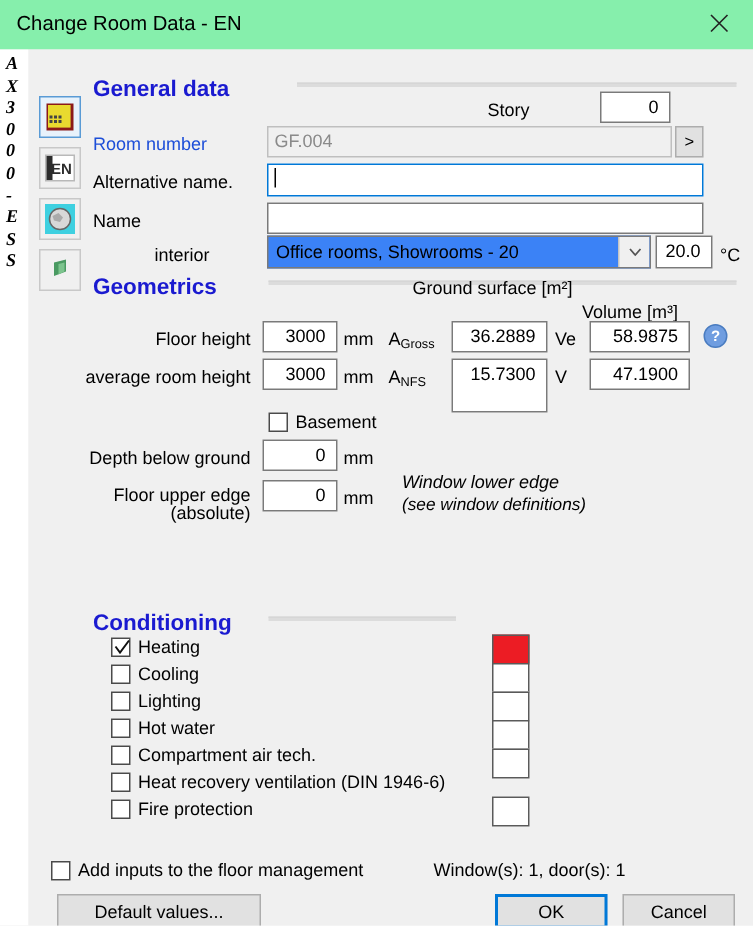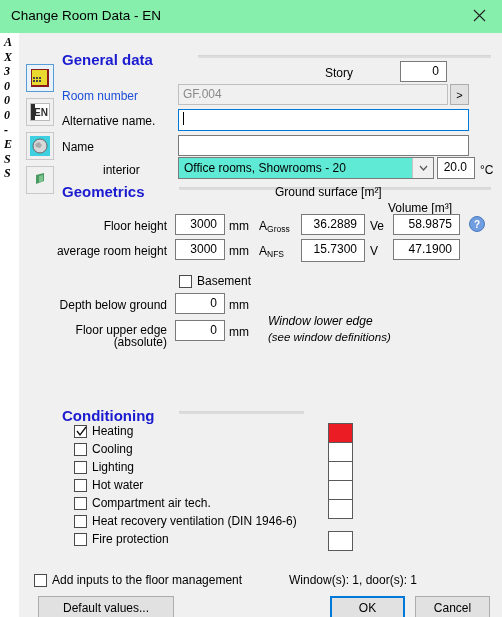--- a/index.html
+++ b/index.html
@@ -125,21 +125,21 @@
     font-size: 11px;
     display: flex; align-items: center; justify-content: center;
     cursor: default;
   }
 
   
   .combo {
     position: absolute;
     box-sizing: border-box;
     border: 1px solid #7a7a7a;
-    background: #5eead4;
+    background: #3b82f6;
     font-size: 12px;
     padding-left: 5px;
     line-height: 20px;
     white-space: nowrap;
     overflow: hidden;
   }
   .combo.disabled { background: #e4e4e4; color: #2b2b6b; border: 1px solid #adadad; }
   .combo-arrow {
     position: absolute; right: 0; top: 0;
     width: 21px; height: 100%;
@@ -306,21 +306,21 @@
     <div class="lbl" style="left:240px; top:186px;"><span>A</span><span style="font-size:8.5px; vertical-align:-2px;">Gross</span></div>
     <div class="inp num" style="left:282px; top:181px; width:64px; height:21px;">36.2889</div>
     <div class="lbl" style="left:351px; top:186px;">Ve</div>
     <div class="inp num" style="left:374px; top:181px; width:67px; height:21px;">58.9875</div>
     <div class="help" style="left:450px; top:183px;">?</div>
 
     <div class="lbl r" style="left:18px; top:211px; width:130px;">average room height</div>
     <div class="inp num" style="left:156px; top:206px; width:50px; height:21px;">3000</div>
     <div class="lbl" style="left:210px; top:211px;">mm</div>
     <div class="lbl" style="left:240px; top:211px;"><span>A</span><span style="font-size:8.5px; vertical-align:-2px;">NFS</span></div>
-    <div class="inp num" style="left:282px; top:206px; width:64px; height:23px;">15.7300</div>
+    <div class="inp num" style="left:282px; top:206px; width:64px; height:36px;">15.7300</div>
     <div class="lbl" style="left:351px; top:211px;">V</div>
     <div class="inp num" style="left:374px; top:206px; width:67px; height:21px;">47.1900</div>
 
     <div class="cb" style="left:160px; top:242px;"></div>
     <div class="lbl" style="left:178px; top:241px;">Basement</div>
 
     <div class="lbl r" style="left:28px; top:265px; width:120px;">Depth below ground</div>
     <div class="inp num" style="left:156px; top:260px; width:50px; height:21px;">0</div>
     <div class="lbl" style="left:210px; top:265px;">mm</div>
 

